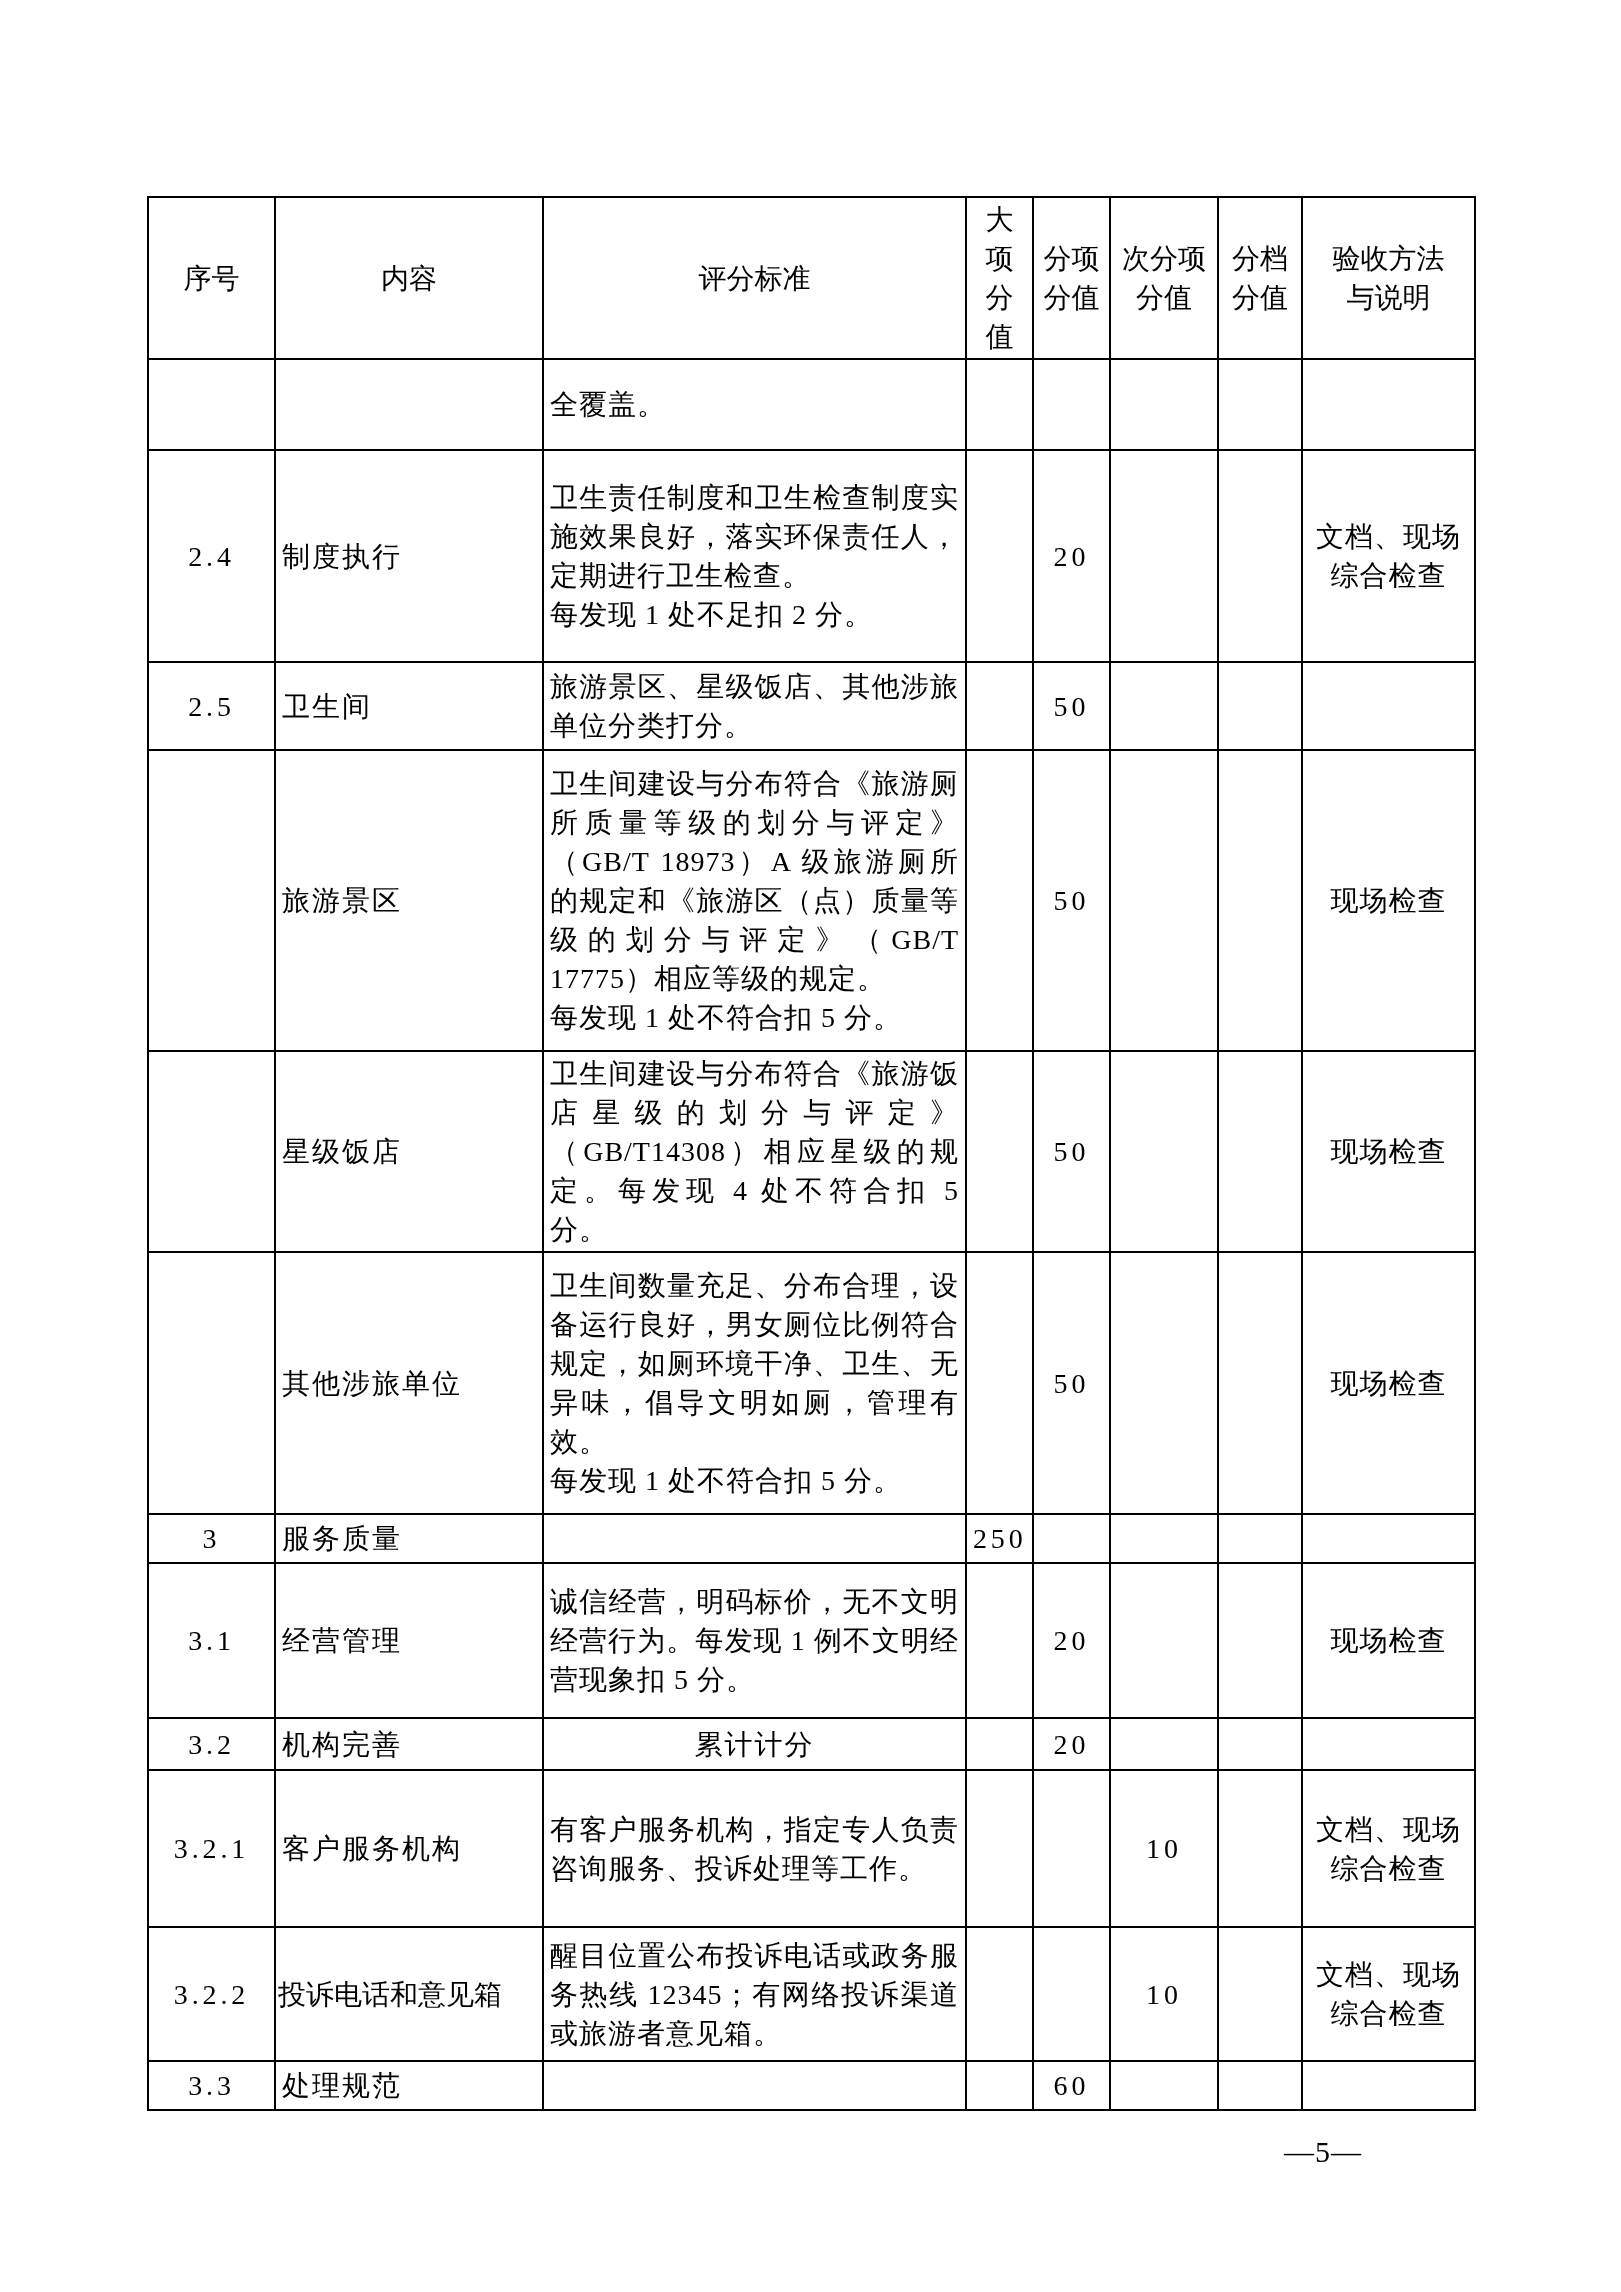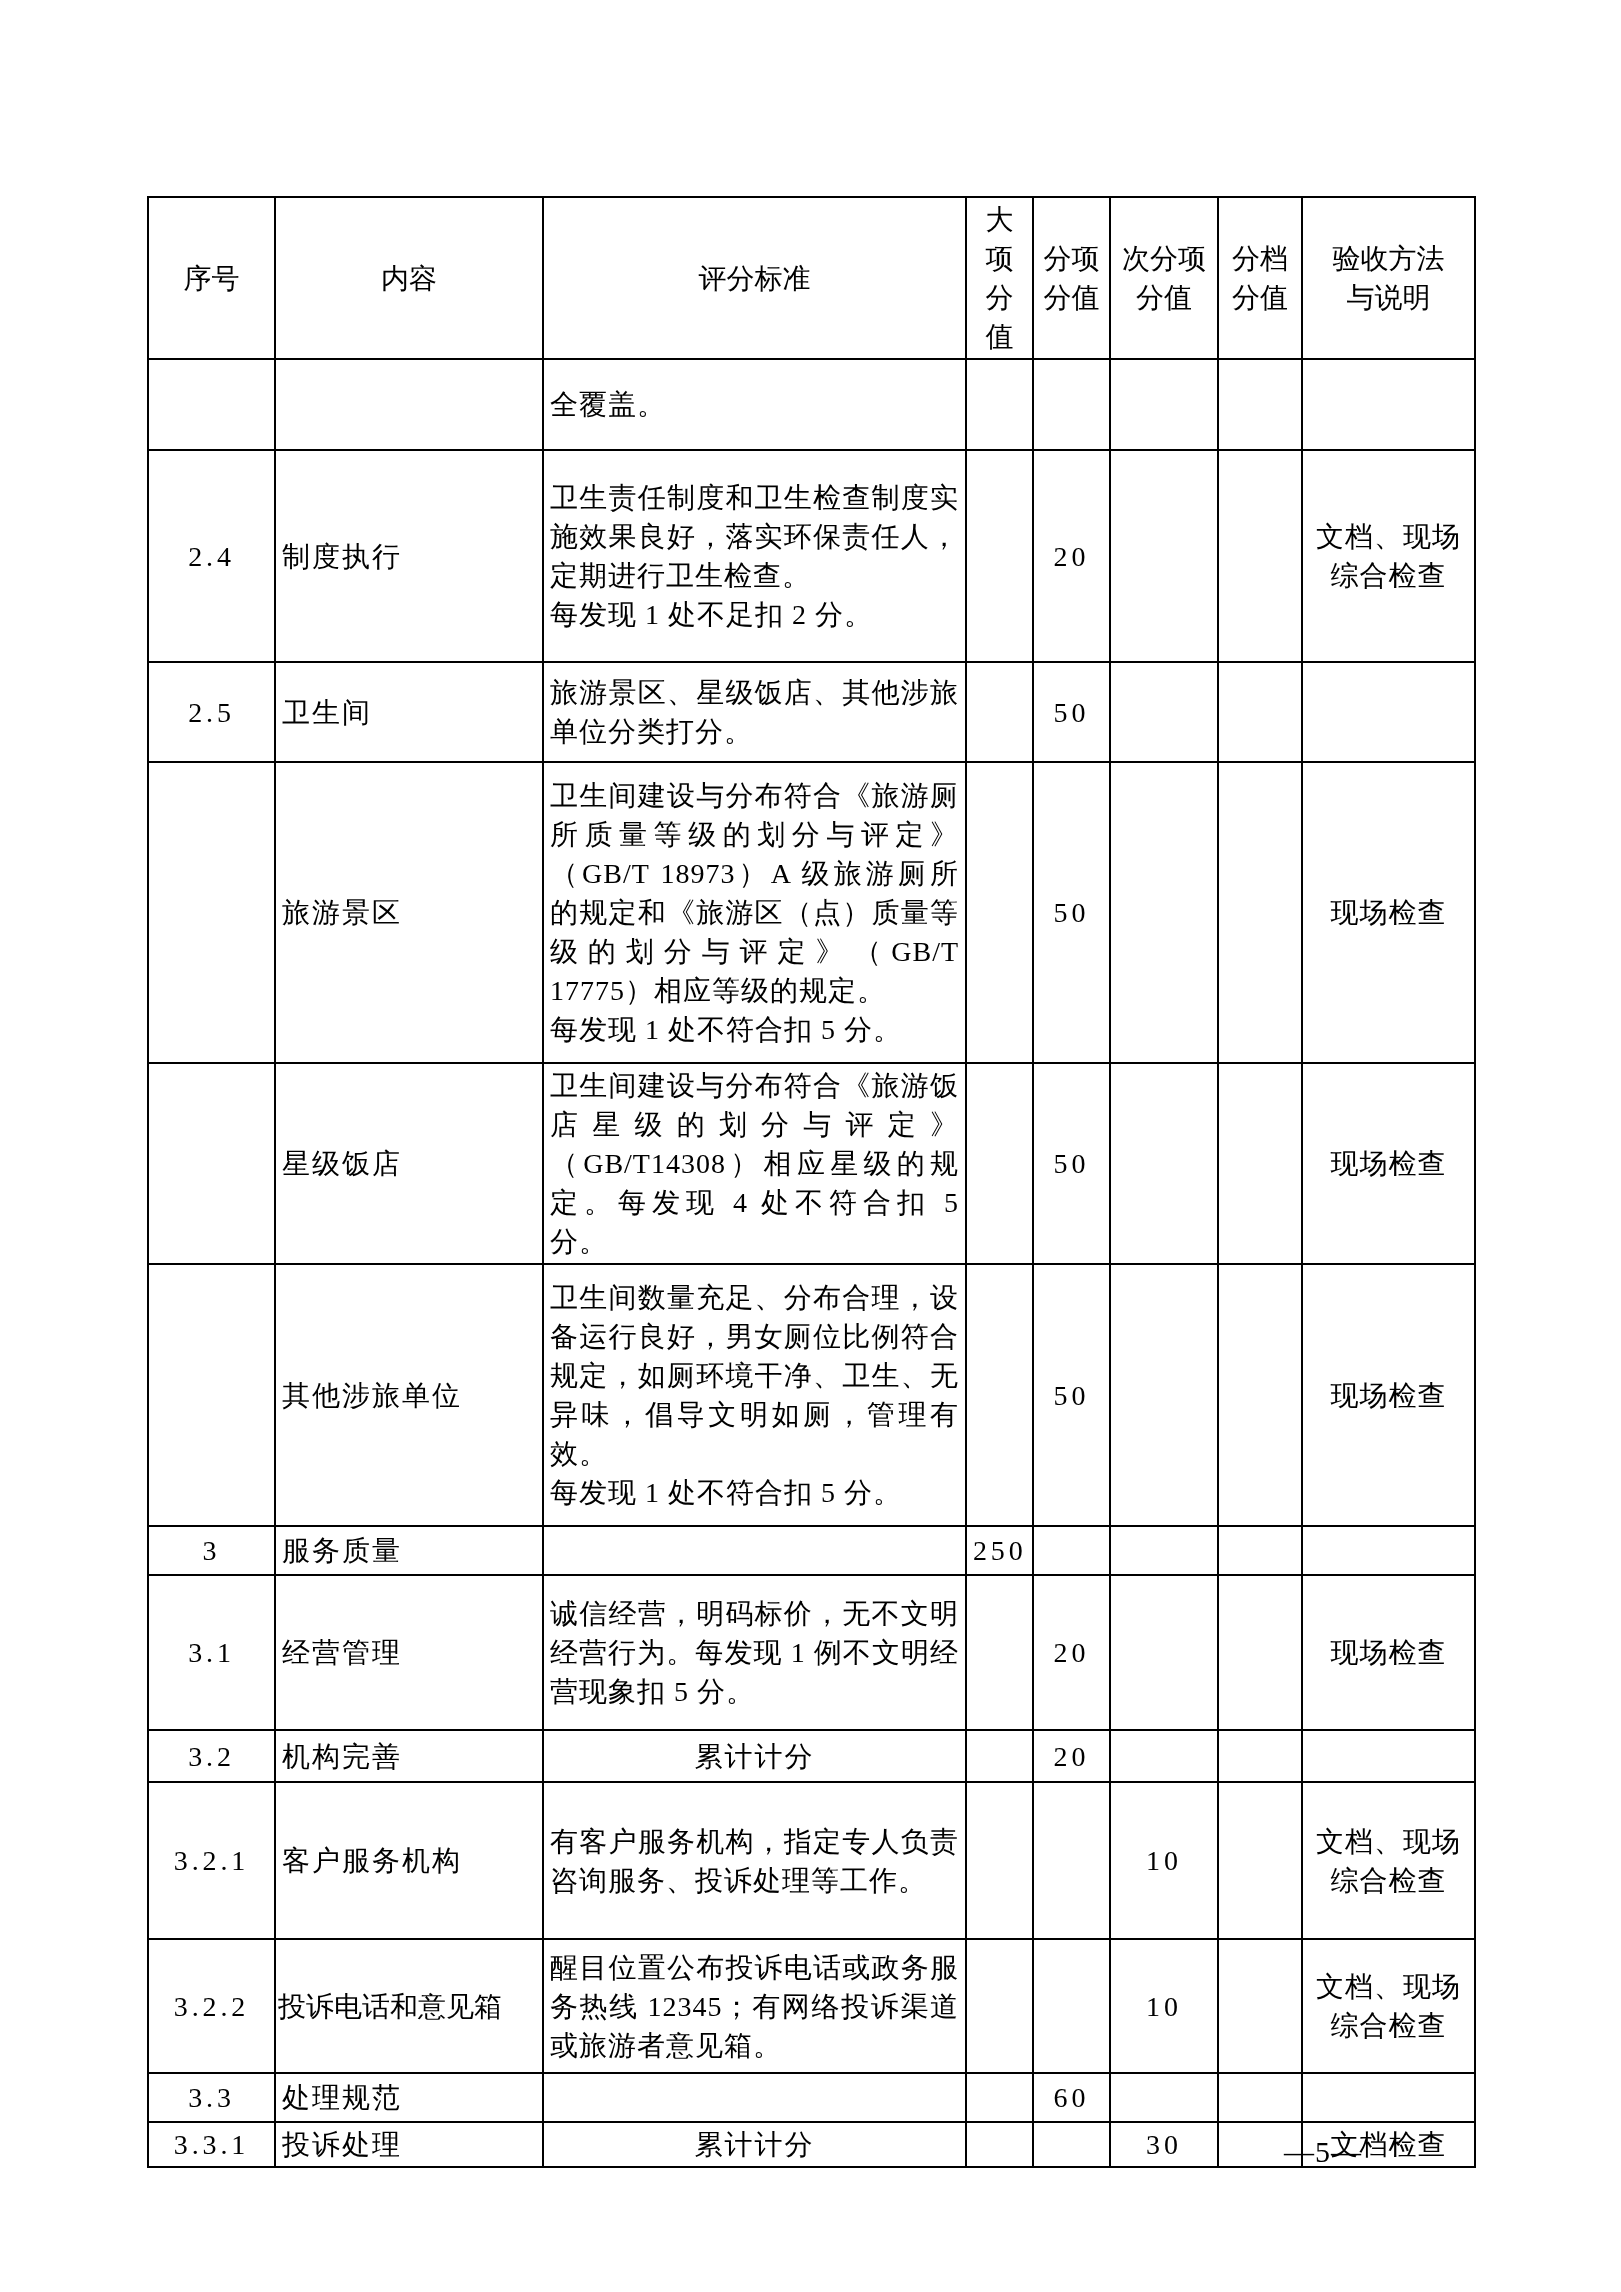--- a/index.html
+++ b/index.html
@@ -131,21 +131,21 @@
       <td class="c-content">制度执行</td>
       <td class="c-criteria">卫生责任制度和卫生检查制度实施效果良好，落实环保责任人，定期进行卫生检查。
 每发现 1 处不足扣 2 分。</td>
       <td class="c-num"></td>
       <td class="c-num">20</td>
       <td class="c-num"></td>
       <td class="c-num"></td>
       <td class="c-method">文档、现场综合检查</td>
     </tr>
 
-    <tr style="height:100px">
+    <tr style="height:88px">
       <td class="c-seq">2.5</td>
       <td class="c-content">卫生间</td>
       <td class="c-criteria">旅游景区、星级饭店、其他涉旅单位分类打分。</td>
       <td class="c-num"></td>
       <td class="c-num">50</td>
       <td class="c-num"></td>
       <td class="c-num"></td>
       <td class="c-method"></td>
     </tr>
 
@@ -243,30 +243,20 @@
       <td class="c-seq">3.3</td>
       <td class="c-content">处理规范</td>
       <td class="c-criteria"></td>
       <td class="c-num"></td>
       <td class="c-num">60</td>
       <td class="c-num"></td>
       <td class="c-num"></td>
       <td class="c-method"></td>
     </tr>
 
-    <tr class="crit-center" style="height:45px">
-      <td class="c-seq">3.3.1</td>
-      <td class="c-content">投诉处理</td>
-      <td class="c-criteria">累计计分</td>
-      <td class="c-num"></td>
-      <td class="c-num"></td>
-      <td class="c-num">30</td>
-      <td class="c-num"></td>
-      <td class="c-method">文档检查</td>
-    </tr>
 
   </tbody>
     </table>
 
   <div class="page-number">—5—</div>
 
 </div>
 
 
 </body></html>

